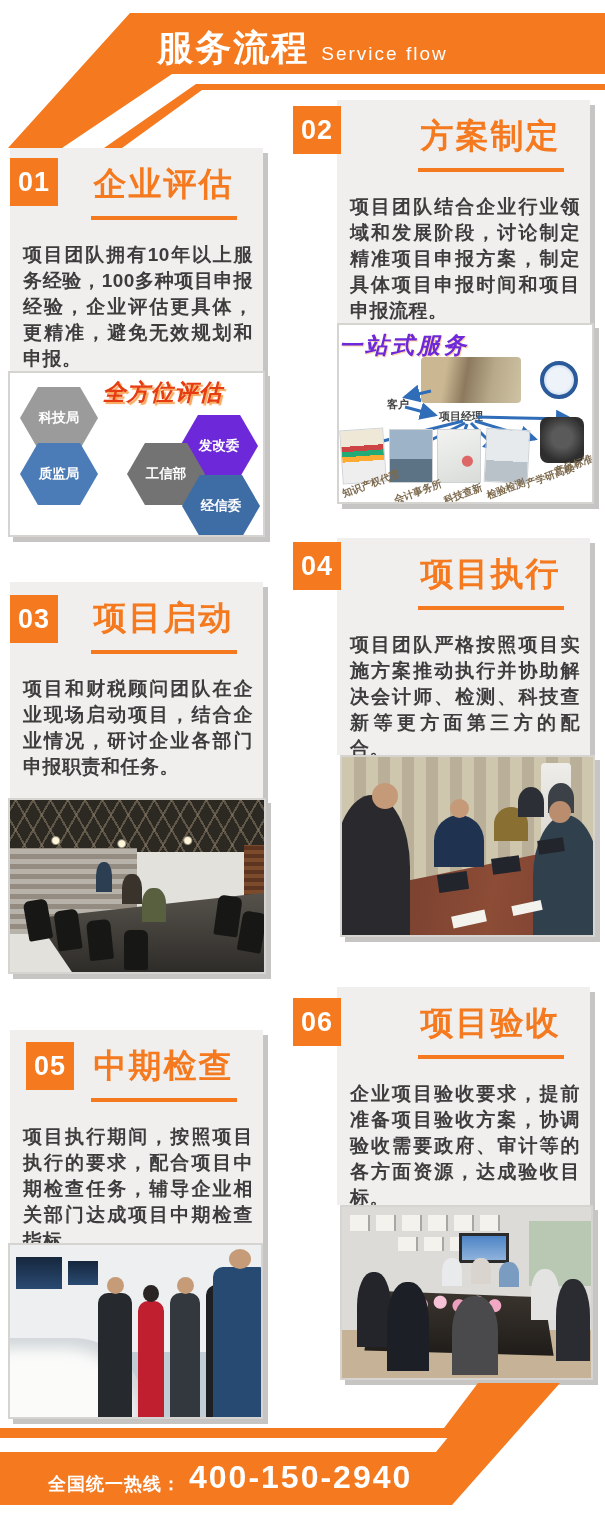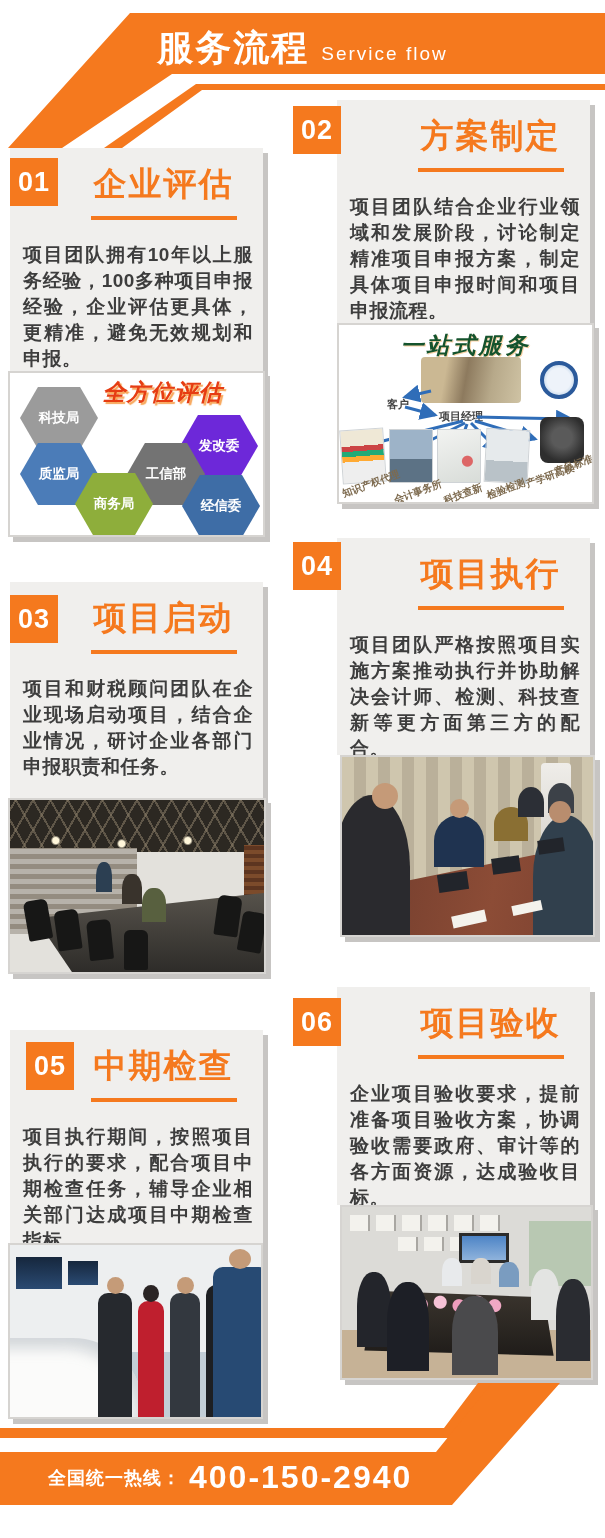--- a/index.html
+++ b/index.html
@@ -5,21 +5,21 @@
   html,body{margin:0;padding:0;background:#fff;}
   *{box-sizing:border-box;font-family:"Liberation Sans","DejaVu Sans",sans-serif;}
   .page{position:relative;width:605px;height:1538px;background:#fff;overflow:hidden;}
 
   
   .band-svg{position:absolute;left:0;width:605px;pointer-events:none;}
   .band-svg polygon{fill:var(--orange);}
   .header-text{position:absolute;top:24px;left:0;right:0;display:flex;justify-content:center;align-items:baseline;gap:12px;color:#fff;}
   .header-title{font-size:36px;font-weight:bold;letter-spacing:2px;}
   .header-sub{font-size:19px;letter-spacing:2px;}
-  .footer-text{position:absolute;top:1459px;left:48px;display:flex;align-items:center;gap:8px;color:#fff;}
+  .footer-text{position:absolute;top:1459px;left:48px;display:flex;align-items:flex-end;gap:8px;color:#fff;}
   .footer-label{font-size:18px;font-weight:bold;letter-spacing:1px;}
   .footer-number{font-size:32px;font-weight:bold;letter-spacing:2px;}
 
   
   .card{position:absolute;width:253px;background:var(--card_bg);box-shadow:5px 5px 0 var(--card_shadow);}
   .badge{position:absolute;width:48px;height:48px;background:var(--orange);color:#fff;
          font-size:27px;font-weight:bold;display:flex;align-items:center;justify-content:center;letter-spacing:1px;}
   .card-head{margin-left:54px;text-align:center;padding-top:14px;}
   .card-title{display:inline-block;font-size:33px;font-weight:bold;color:var(--orange);letter-spacing:2px;
               border-bottom:4px solid var(--orange);padding:0 3px 9px;}
@@ -29,22 +29,22 @@
   .media{position:absolute;background:#fff;border:2px solid #d6d4d1;box-shadow:5px 5px 0 var(--card_shadow);overflow:hidden;}
 
   
   .assess-title{position:absolute;top:4px;left:56px;right:4px;text-align:center;font-size:23px;font-weight:bold;
                 font-style:italic;color:#e63c12;letter-spacing:1px;text-shadow:2px 2px 1px rgba(246,151,60,.85);}
   .hex{position:absolute;width:78px;height:62px;display:flex;align-items:center;justify-content:center;text-align:center;
        padding:0 15px;color:#fff;font-size:13.5px;font-weight:bold;line-height:1.12;
        clip-path:polygon(23% 0,77% 0,100% 50%,77% 100%,23% 100%,0 50%);}
 
   
-  .onestop-title{position:absolute;top:5px;left:0;right:0;text-align:center;font-size:23px;font-weight:bold;
-                 font-style:italic;color:#14532d;letter-spacing:3px;text-shadow:1px 1px 0 #fbd3a6;}
+  .onestop-title{position:absolute;top:5px;left:0;right:0;font-size:23px;font-weight:bold;
+                 font-style:italic;color:#6d28d9;letter-spacing:3px;text-shadow:1px 1px 0 #fbd3a6;}
   .os-photo{position:absolute;left:82px;top:32px;width:100px;height:46px;border-radius:4px;
             background:linear-gradient(100deg,#cbb893 0 25%,#8d7a5e 45%,#b7a98a 70%,#cfc3a4);}
   .os-actor{position:absolute;font-size:11px;font-weight:bold;color:#444;}
   .os-thumb{position:absolute;top:104px;width:44px;height:54px;border:1px solid #cfd3d6;}
   .os-machine{position:absolute;right:8px;top:92px;width:44px;height:46px;border-radius:8px;
               background:radial-gradient(circle at 50% 45%,#5a5a5a 0 30%,#2e2e2e 70%);}
   .os-globe{position:absolute;right:14px;top:36px;width:38px;height:38px;border-radius:50%;border:4px solid #2b5a9b;
             background:radial-gradient(circle at 50% 50%,#eef3fa 0 55%,#9dbede 100%);}
   .os-label{position:absolute;font-size:10px;font-weight:bold;color:#7d6a4e;transform:rotate(-20deg);white-space:nowrap;}
 
@@ -121,21 +121,20 @@
       <span class="card-title">企业评估</span>
     </div>
     <p class="card-body">项目团队拥有10年以上服务经验，100多种项目申报经验，企业评估更具体，更精准，避免无效规划和申报。</p>
   </div>
   <div class="media" style="left:8px;top:371px;width:257px;height:166px">
     <div class="assess-title">全方位评估</div>
     <div class="hex" style="left: 10px; top: 14px; background: rgb(155, 155, 155);">科技局</div>
     <div class="hex" style="left: 170px; top: 42px; background: #6d28d9;">发改委</div>
     <div class="hex" style="left: 10px; top: 70px; background: rgb(75, 124, 184);">质监局</div>
     <div class="hex" style="left: 117px; top: 70px; background: #737373;">工信部</div>
-    <div class="hex" style="left: 65px; top: 100px; background: rgb(142, 174, 59);">商务局</div>
     <div class="hex" style="left: 172px; top: 102px; background: rgb(62, 109, 166);">经信委</div>
   </div>
 
   <div class="card" style="left:337px;top:100px;height:229px">
     <div class="badge" style="left:-44px;top:6px">02</div>
     <div class="card-head">
       <span class="card-title">方案制定</span>
     </div>
     <p class="card-body">项目团队结合企业行业领域和发展阶段，讨论制定精准项目申报方案，制定具体项目申报时间和项目申报流程。</p>
   </div>

